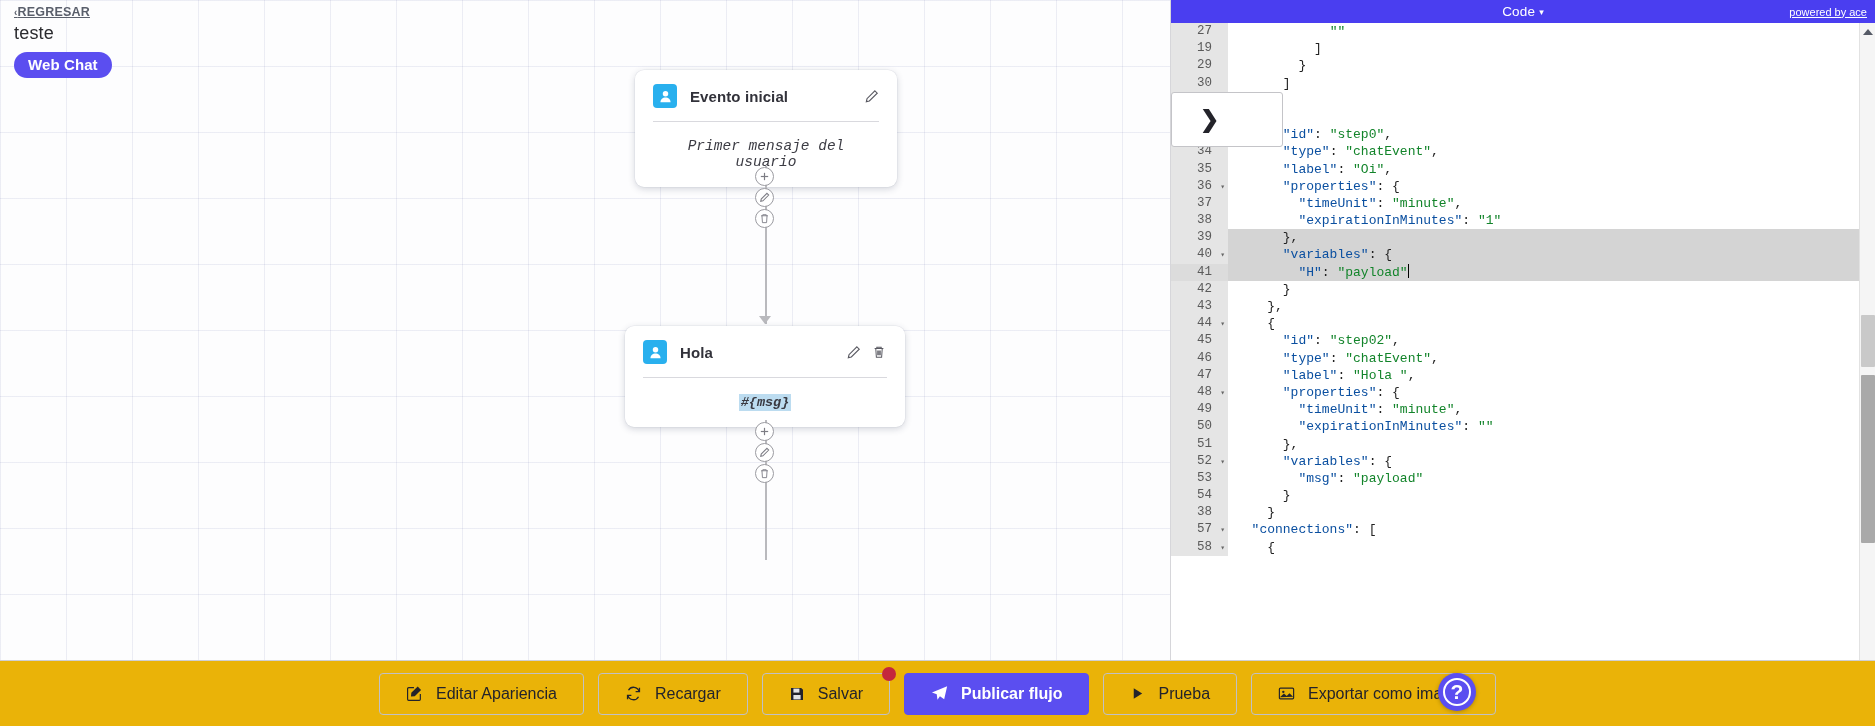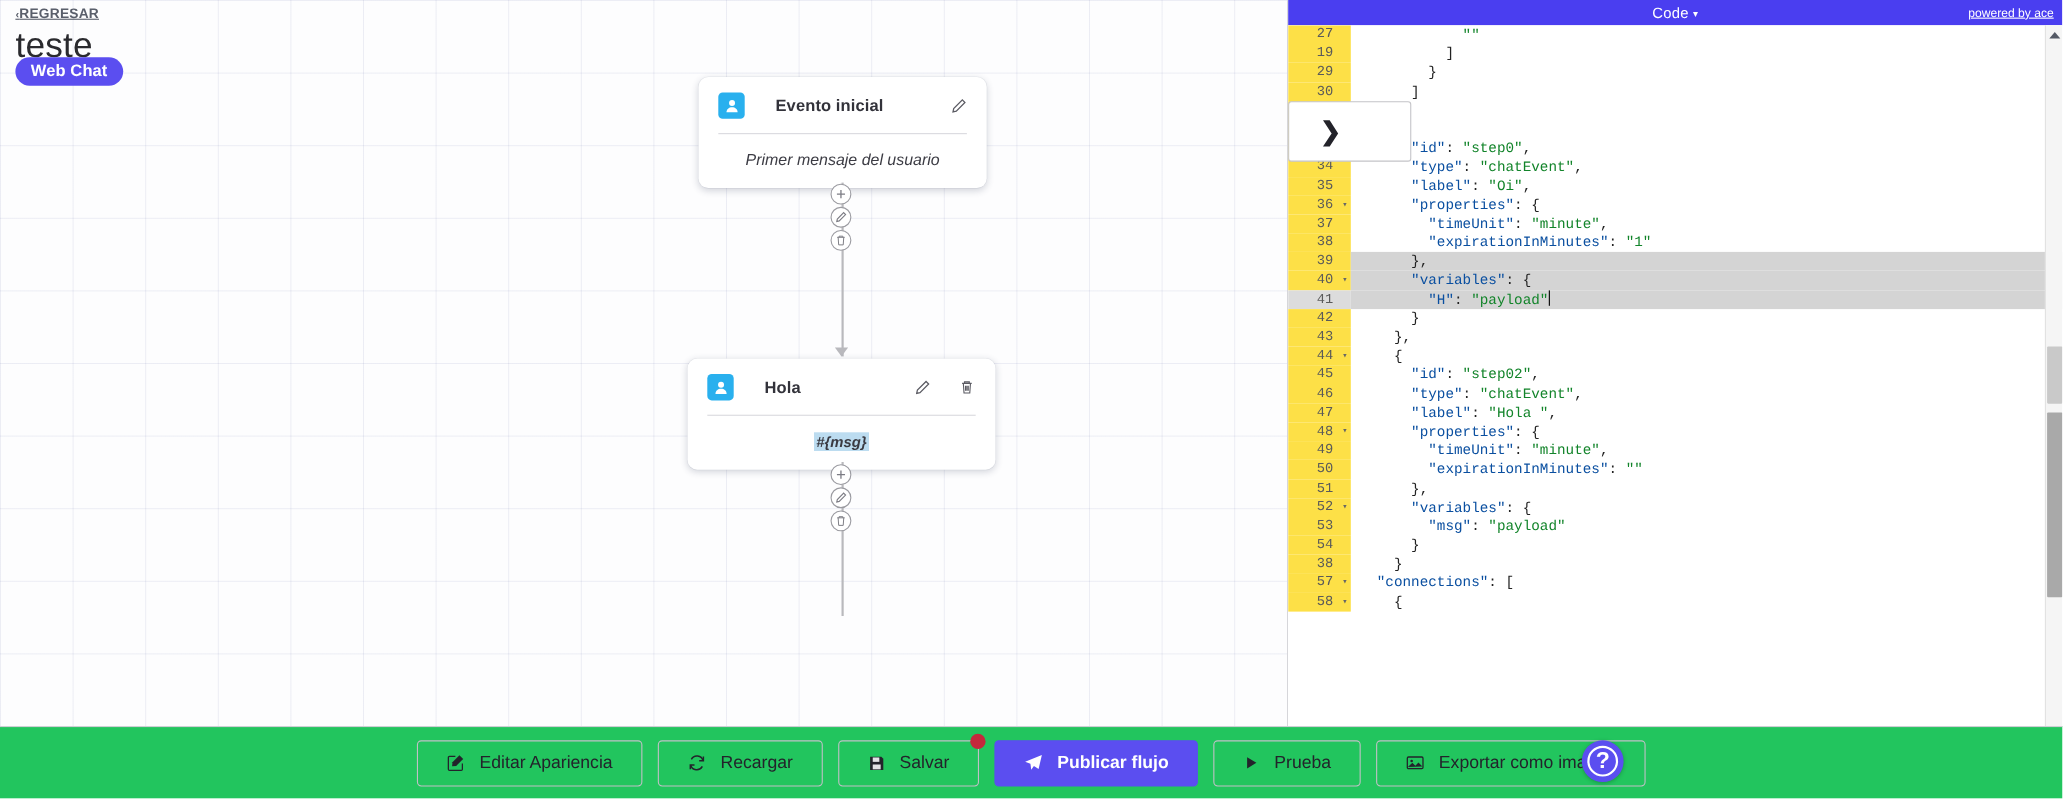--- a/index.html
+++ b/index.html
@@ -41,21 +41,21 @@
     letter-spacing: .2px;
     color: #5a5f6b;
     text-decoration: underline;
     cursor: pointer;
   }
   .back-link .chev { font-size: 10px; }
 
   .flow-title {
     position: absolute;
     left: 14px; top: 23px;
-    font-size: 32px;
+    font-size: 18px;
     font-weight: 400;
     color: #2a2a2e;
     letter-spacing: .2px;
   }
 
   .channel-badge {
     position: absolute;
     left: 14px; top: 52px;
     background: #5b4ef0;
     color: #ffffff;
@@ -71,21 +71,20 @@
   .node {
     position: absolute;
     background: #ffffff;
     border-radius: 9px;
     box-shadow: 0 2px 7px rgba(40,50,80,.20), 0 0 0 .5px rgba(40,50,80,.07);
   }
   .node-head {
     display: flex;
     align-items: center;
     padding: 14px 16px 13px 18px;
-    gap: 15px;
   }
   .node-avatar {
     width: 24px; height: 24px;
     border-radius: 4px;
     background: #29b0ee;
     display: flex; align-items: center; justify-content: center;
     flex: 0 0 auto;
   }
   .node-avatar svg { display: block; }
   .node-title {
@@ -105,20 +104,21 @@
   .node-act + .node-act { margin-left: 6px; }
   .node-divider {
     height: 1px;
     margin: 0 18px;
     background: #d9d9de;
   }
   .node-body {
     padding: 16px 18px 17px 18px;
     text-align: center;
     font-size: 14.5px;
+    font-family: Liberation Mono, monospace;
   }
   .node-placeholder {
     font-style: italic;
     color: #3c3c44;
   }
   .node-var {
     font-style: italic;
     font-weight: 600;
     font-size: 13.5px;
     color: #3a3a42;
@@ -202,21 +202,21 @@
   .code-rows { position: relative; }
   .code-row {
     display: flex;
     height: 17.2px;
     line-height: 17.2px;
     white-space: pre;
   }
   .gutter {
     width: 57px;
     flex: 0 0 57px;
-    background: #fde047;
+    background: #e5e5e5;
     color: #5a5a5a;
     text-align: right;
     padding-right: 16px;
     position: relative;
     font-size: 12.5px;
   }
   .gutter .fold {
     position: absolute;
     right: 3px; top: 0;
     font-size: 8px;
@@ -292,21 +292,21 @@
   }
   .ed-scroll .thumb.t1 { top: 292px; height: 52px; background: #c9c9c9; }
   .ed-scroll .thumb.t2 { top: 352px; height: 168px; background: #a9a9a9; }
 
   
   #bottom-bar {
     position: absolute;
     left: 0; bottom: 0;
     width: 1875px;
     height: 66px;
-    background: #22c55e;
+    background: #eab308;
     border-top: 1px solid #cfcfd4;
     display: flex;
     align-items: center;
     justify-content: center;
     gap: 14px;
   }
   .bar-btn {
     position: relative;
     height: 42px;
     padding: 0 26px;

